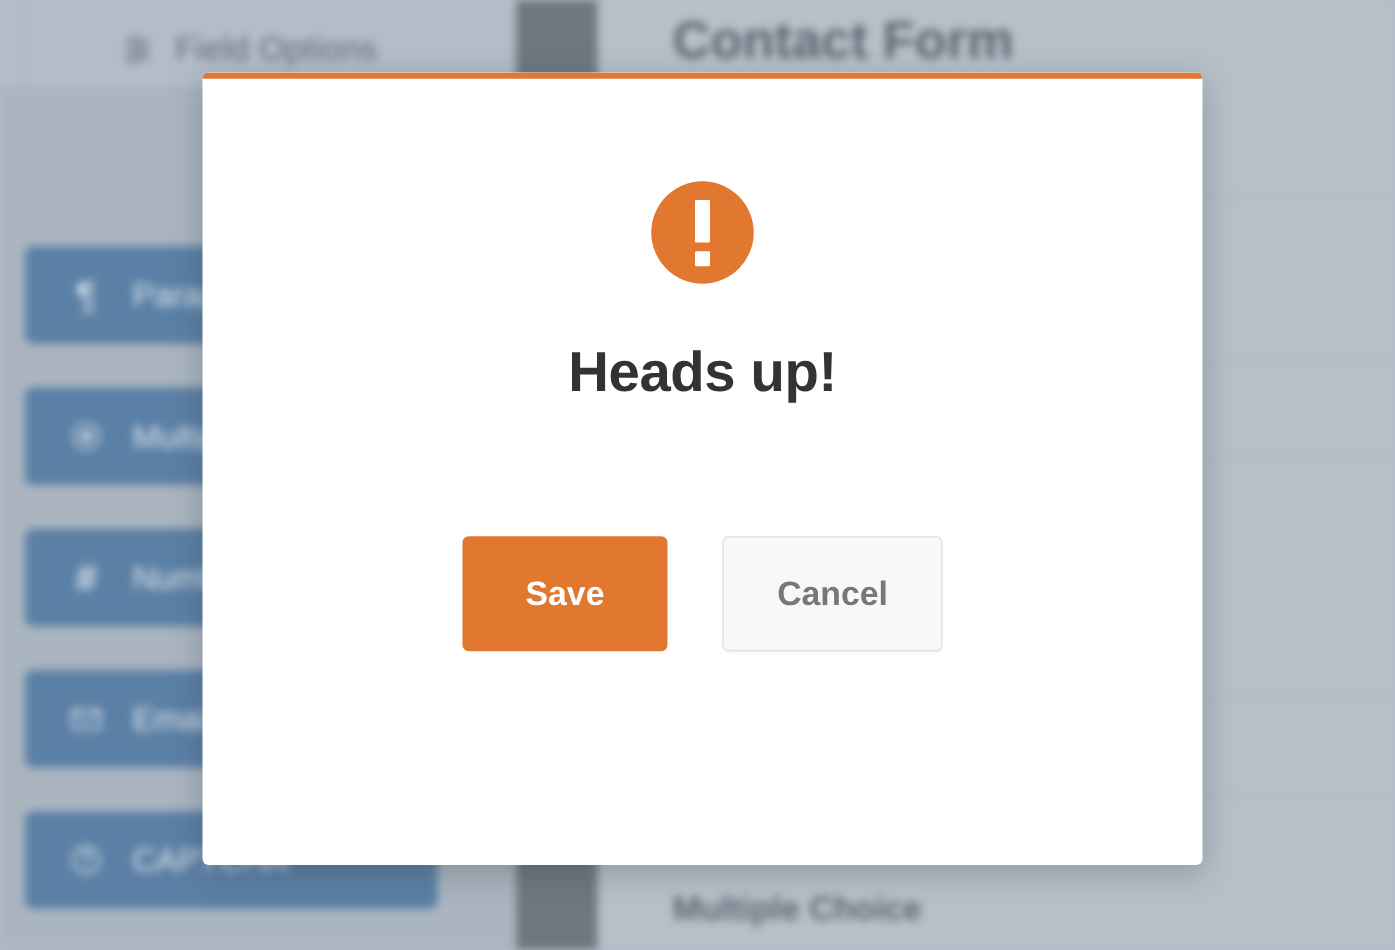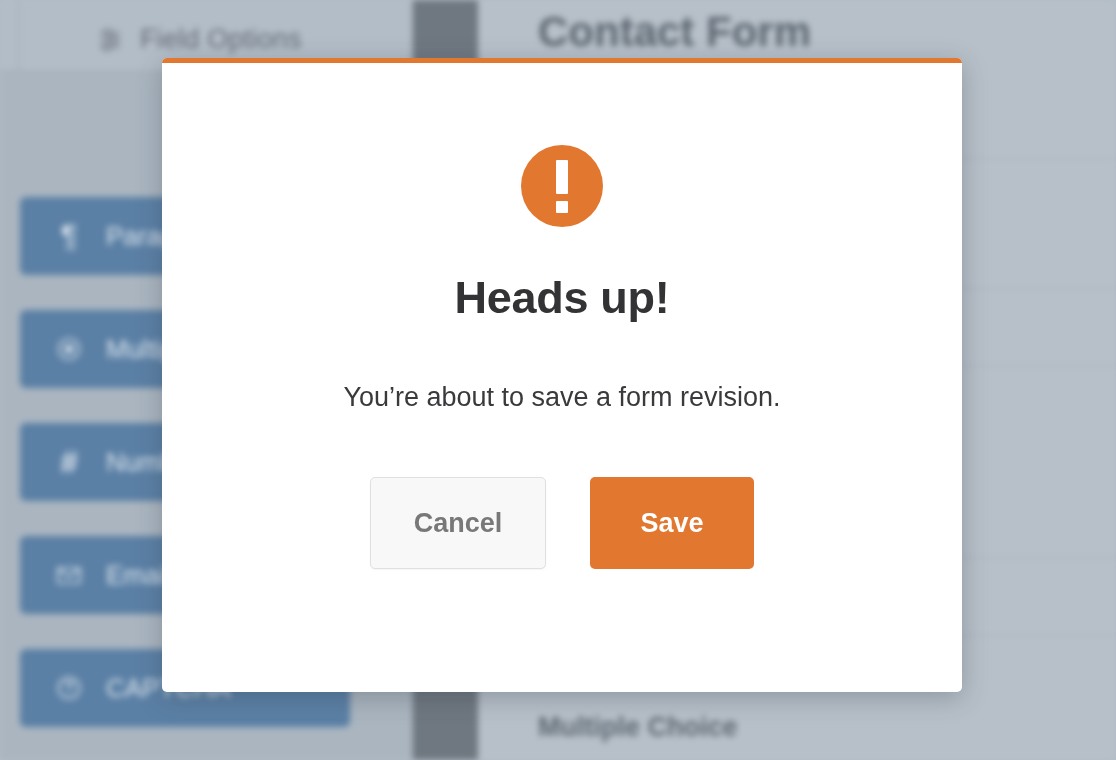--- a/index.html
+++ b/index.html
@@ -327,24 +327,23 @@
     <div class="modal-body">
 
       <div class="alert-icon">
         <div class="bang-bar"></div>
         <div class="bang-dot"></div>
       </div>
 
       <div class="modal-title">Heads up!</div>
 
       <div class="modal-text">
-        <span class="tline">You’re about to save a form revision.</span>
       </div>
 
       <div class="modal-actions">
+        <button class="btn btn-save">Save</button>
         <button class="btn btn-cancel">Cancel</button>
-        <button class="btn btn-save">Save</button>
       </div>
 
     </div>
   </div>
 
 </div>
 
 </body></html>

